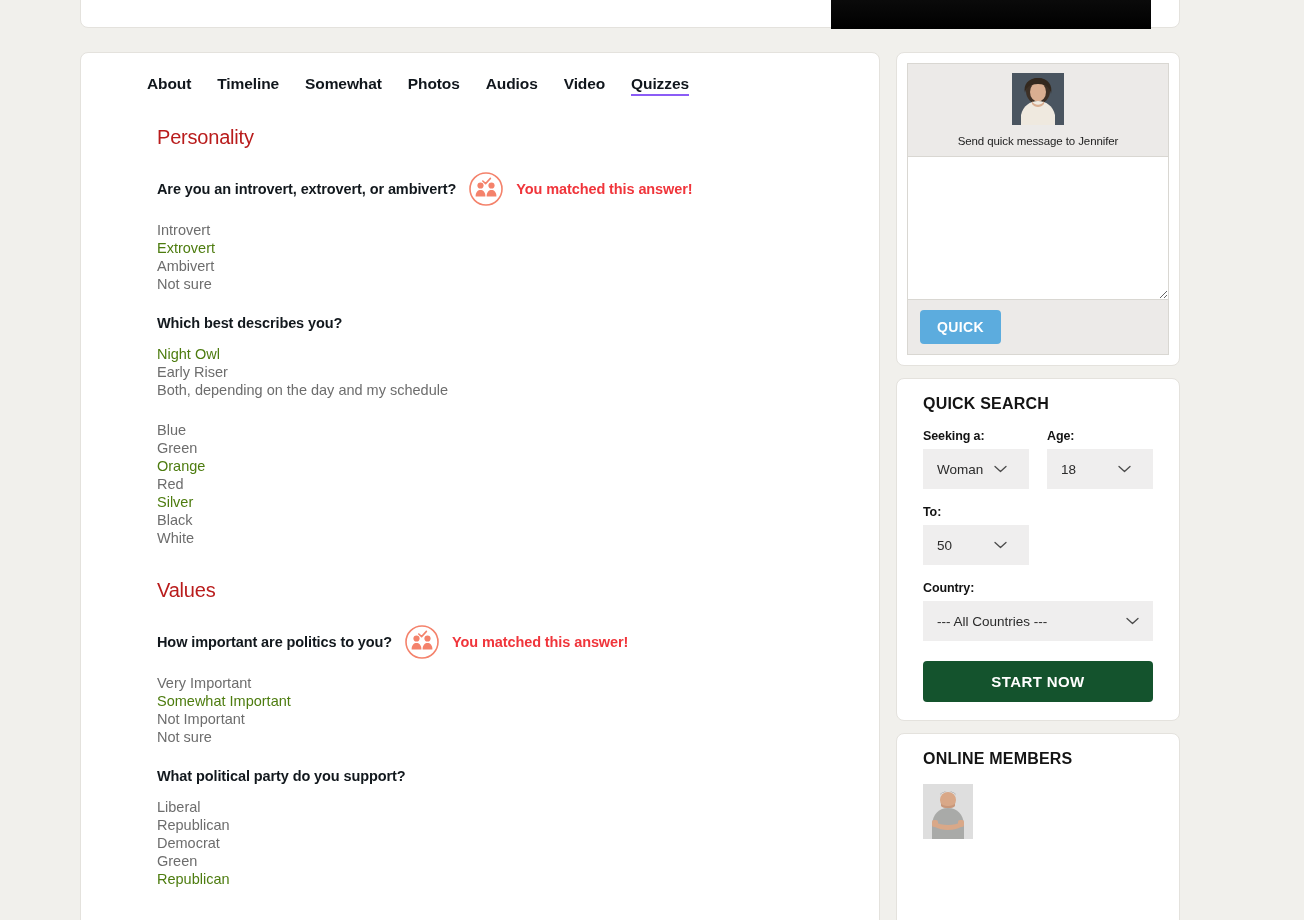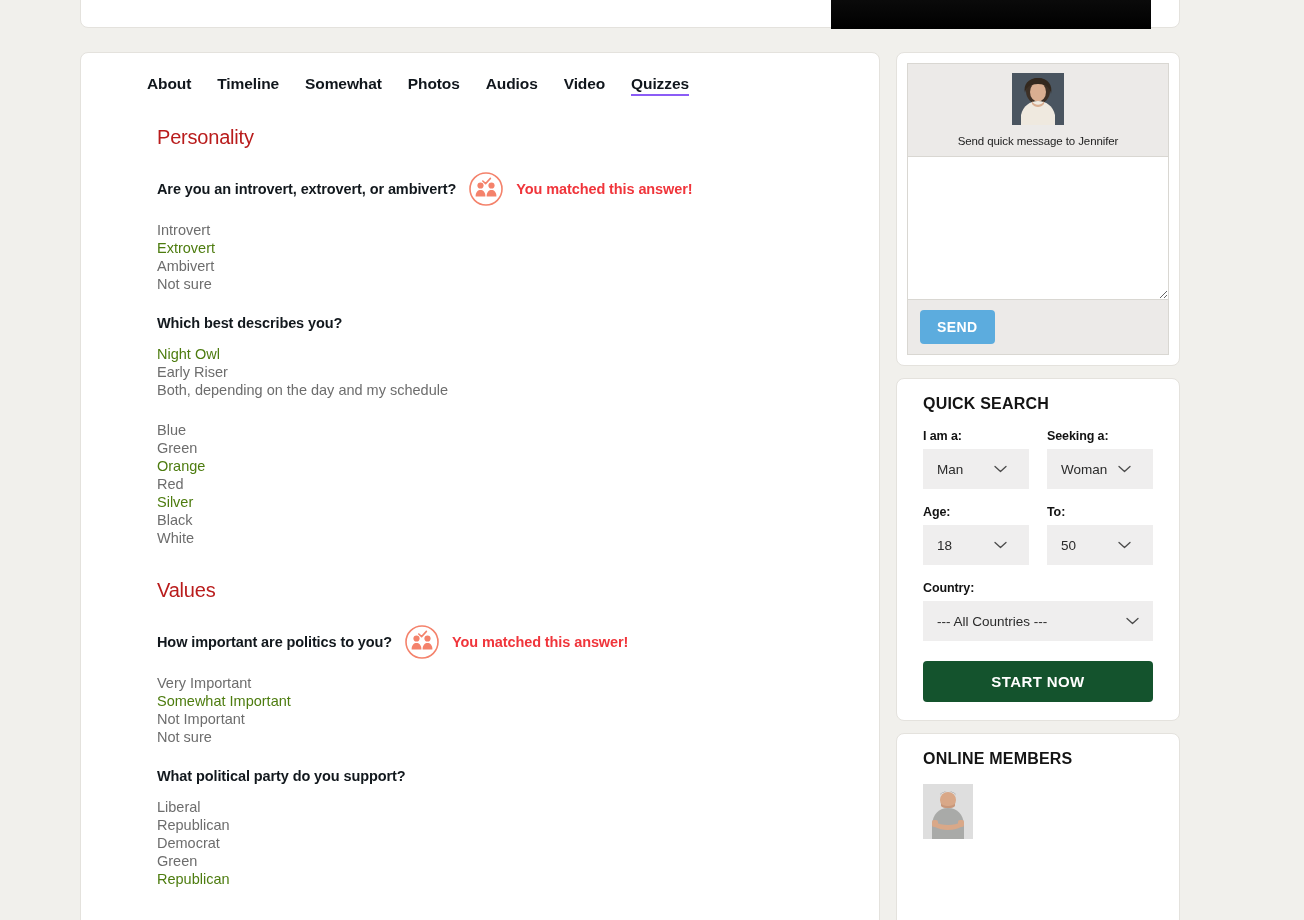--- a/index.html
+++ b/index.html
@@ -374,37 +374,28 @@
               <path d="M14 17 C14 7 38 7 38 17 C38 12 34 10 26 10 C18 10 14 12 14 17 Z" fill="#2e241c"></path>
               <path d="M13 20 C11 12 16 5 26 5 C36 5 41 12 39 21 C38 14 34 11 26 11 C18 11 14 14 13 20 Z" fill="#33281e"></path>
               <path d="M26 28 C18 28 11 33 9 42 L9 52 L43 52 L43 42 C41 33 34 28 26 28 Z" fill="#efe9df"></path>
               <path d="M20 28 C22 33 30 33 32 28 L32 31 C29 35 23 35 20 31 Z" fill="#d9ae91"></path>
             </svg>
           </span>
           <span class="msg-label">Send quick message to  Jennifer</span>
         </div>
         <textarea class="msg-textarea" placeholder="" style=""></textarea>
         <div class="msg-foot">
-          <button class="btn-send">SEND</button>
+          <button class="btn-send">QUICK</button>
         </div>
       </div>
     </div>
 
     <div class="panel qs-panel">
       <div class="panel-title">QUICK SEARCH</div>
       <div class="qs-grid">
-          <div>
-            <div class="field-label">I am a:</div>
-            <div class="select-box">
-              <span class="val">Man</span>
-  <svg class="chev" viewBox="0 0 13 8">
-    <path d="M1 1.5 L6.5 6.5 L12 1.5" fill="none" stroke="#4a4a4a" stroke-width="1.3" stroke-linecap="round" stroke-linejoin="round"></path>
-  </svg>
-</div>
-          </div>
           <div>
             <div class="field-label">Seeking a:</div>
             <div class="select-box">
               <span class="val">Woman</span>
   <svg class="chev" viewBox="0 0 13 8">
     <path d="M1 1.5 L6.5 6.5 L12 1.5" fill="none" stroke="#4a4a4a" stroke-width="1.3" stroke-linecap="round" stroke-linejoin="round"></path>
   </svg>
 </div>
           </div>
           <div>

